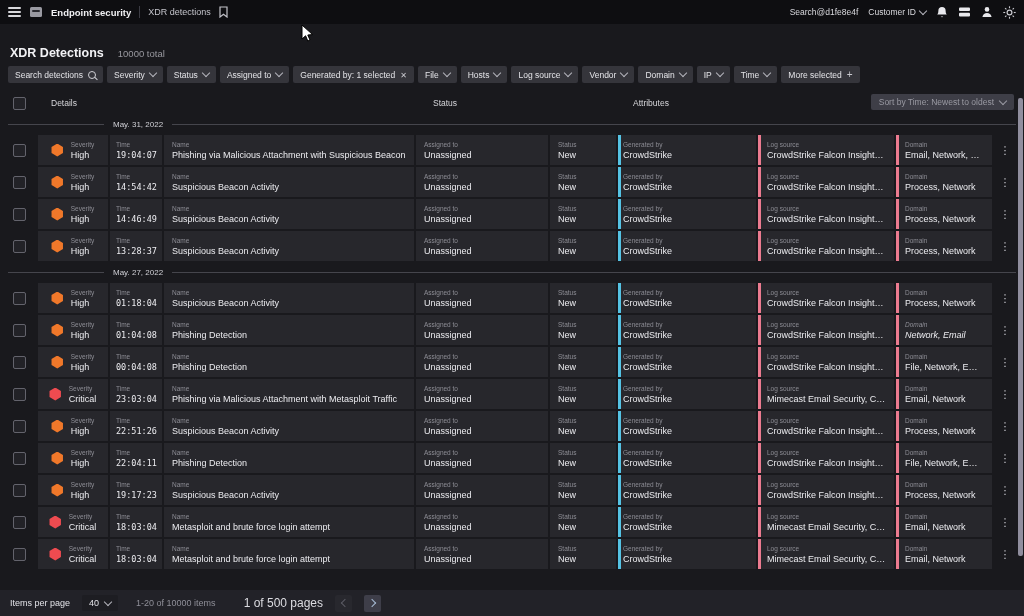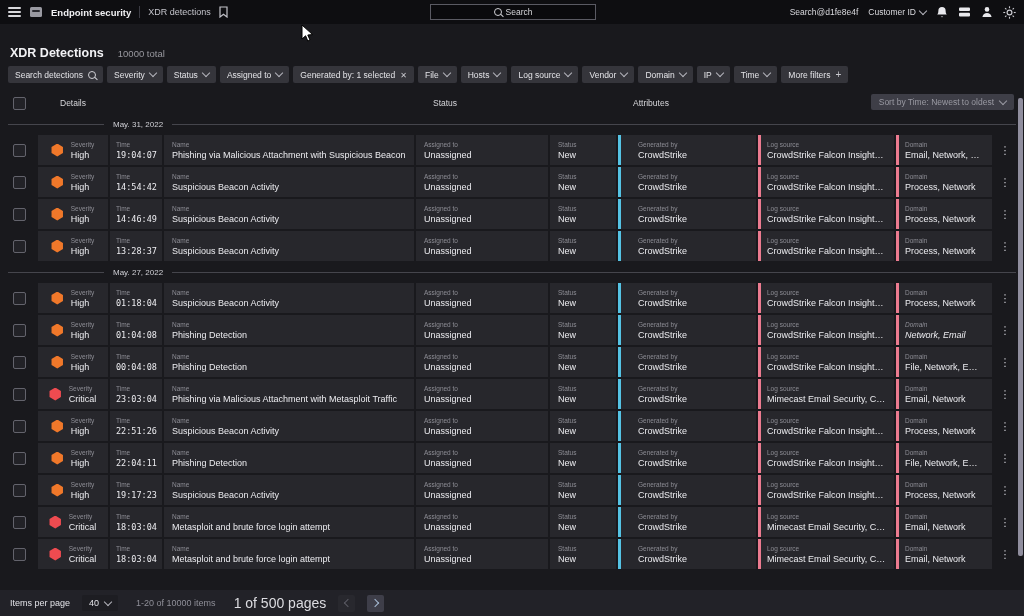--- a/index.html
+++ b/index.html
@@ -67,34 +67,34 @@
   .cell .val{font-size:9px;color:#ececf0;margin-top:2px;white-space:nowrap;overflow:hidden;text-overflow:ellipsis;}
   .cell.sev{flex:0 0 70px;flex-direction:row;align-items:center;gap:7px;padding-left:7px;}
   .sev-hex{width:13px;height:13px;flex:none;
            clip-path:polygon(50% 0,94% 26%,94% 74%,50% 100%,6% 74%,6% 26%);}
   .sev-stack{display:flex;flex-direction:column;justify-content:center;}
   .cell.time{flex:0 0 52px;padding-left:6px;padding-right:4px;}
   .cell.time .val{font-family:"DejaVu Sans Mono",monospace;font-size:8.5px;}
   .cell.name{flex:1 1 auto;}
   .cell.assigned{flex:0 0 132px;}
   .cell.status{flex:0 0 66px;}
-  .cell.gen{flex:0 0 138px;border-left:3px solid transparent;padding-left:17px;}
+  .cell.gen{flex:0 0 138px;border-left:3px solid transparent;padding-left:2px;}
   .cell.log{flex:0 0 136px;border-left:3px solid transparent;padding-left:6px;}
   .cell.dom{flex:0 0 96px;border-left:3px solid transparent;padding-left:6px;}
   .kebab{flex:0 0 22px;display:flex;align-items:center;justify-content:center;
          font-size:11px;color:#c9c9cf;cursor:pointer;}
 
   
   .footer{position:absolute;left:0;right:0;bottom:0;height:26px;background:#222228;
           display:flex;align-items:center;padding:0 10px;gap:12px;}
   .f-label{font-size:9px;color:#e2e2e7;}
   .f-select{height:16px;background:#1d1d22;border-radius:2px;display:flex;align-items:center;
             gap:6px;padding:0 7px;font-size:9px;color:#e2e2e7;cursor:pointer;}
   .f-range{font-size:9px;color:#8f8f98;margin-left:6px;}
-  .f-pages{font-size:14px;color:#dcdce1;margin-left:6px;}
+  .f-pages{font-size:12px;color:#dcdce1;margin-left:16px;}
   .pgbtn{width:17px;height:17px;border-radius:2px;display:flex;align-items:center;justify-content:center;cursor:pointer;}
   .pgbtn.prev{background:#28282e;}
   .pgbtn.next{background:#3e3e49;}
   .pgchev{width:5px;height:5px;border-right:1.5px solid;border-bottom:1.5px solid;display:inline-block;}
   .pgbtn.prev .pgchev{border-color:#5b5b64;transform:rotate(135deg);margin-left:2px;}
   .pgbtn.next .pgchev{border-color:#a8bdd6;transform:rotate(-45deg);margin-right:2px;}
 
   
   .scrollthumb{position:absolute;right:1px;top:98px;width:5px;height:458px;background:#908e9e;border-radius:2px;}
   .cursor{position:absolute;left:301px;top:24px;z-index:60;pointer-events:none;}
@@ -117,24 +117,20 @@
         </svg>
     </span>
     <span class="app-label">Endpoint security</span>
     <span class="tb-divider"></span>
     <span class="tab-label">XDR detections</span>
     <span class="tb-ic">
       <svg width="9" height="12" viewBox="0 0 9 12">
           <path d="M1 1h7v10L4.5 8.2 1 11z" fill="none" stroke="#c3c3ca" stroke-width="1.2"></path>
         </svg>
     </span>
-    <div class="searchbox">
-      <span class="mag"></span>
-      <span class="ph">Search</span>
-    </div>
     <div class="tb-right">
       <span class="tb-user">Search@d1fe8e4f</span>
       <span class="tb-cust">
         <span>Customer ID</span>
         <span class="chev"></span>
       </span>
       <span class="tb-ic">
         <svg width="12" height="13" viewBox="0 0 12 13">
             <path d="M6 1a3.6 3.6 0 0 0-3.6 3.6c0 3-1.2 4-1.2 4h9.6s-1.2-1-1.2-4A3.6 3.6 0 0 0 6 1z" fill="#e8e8ec"></path>
             <path d="M4.8 10.4a1.3 1.3 0 0 0 2.4 0z" fill="#e8e8ec"></path>
@@ -218,28 +214,28 @@
   </div>
       <div class="chip">
     <span>IP</span>
     <span class="chip-icon chevron"></span>
   </div>
       <div class="chip">
     <span>Time</span>
     <span class="chip-icon chevron"></span>
   </div>
       <div class="chip">
-    <span>More filters</span>
+    <span>More selected</span>
     <span class="chip-icon plus"></span>
   </div>
     </div>
 
   <div class="thead">
     <span class="cbx"></span>
-    <span class="hlabel" style="left:52px">Details</span>
+    <span class="hlabel" style="left:43px">Details</span>
     <span class="hlabel" style="left:425px">Status</span>
     <span class="hlabel" style="left:625px">Attributes</span>
     <div class="sortbtn">
       <span>Sort by Time: Newest to oldest</span>
       <span class="chev"></span>
     </div>
   </div>
 
   <div class="tbody">
       <div class="datesep">

